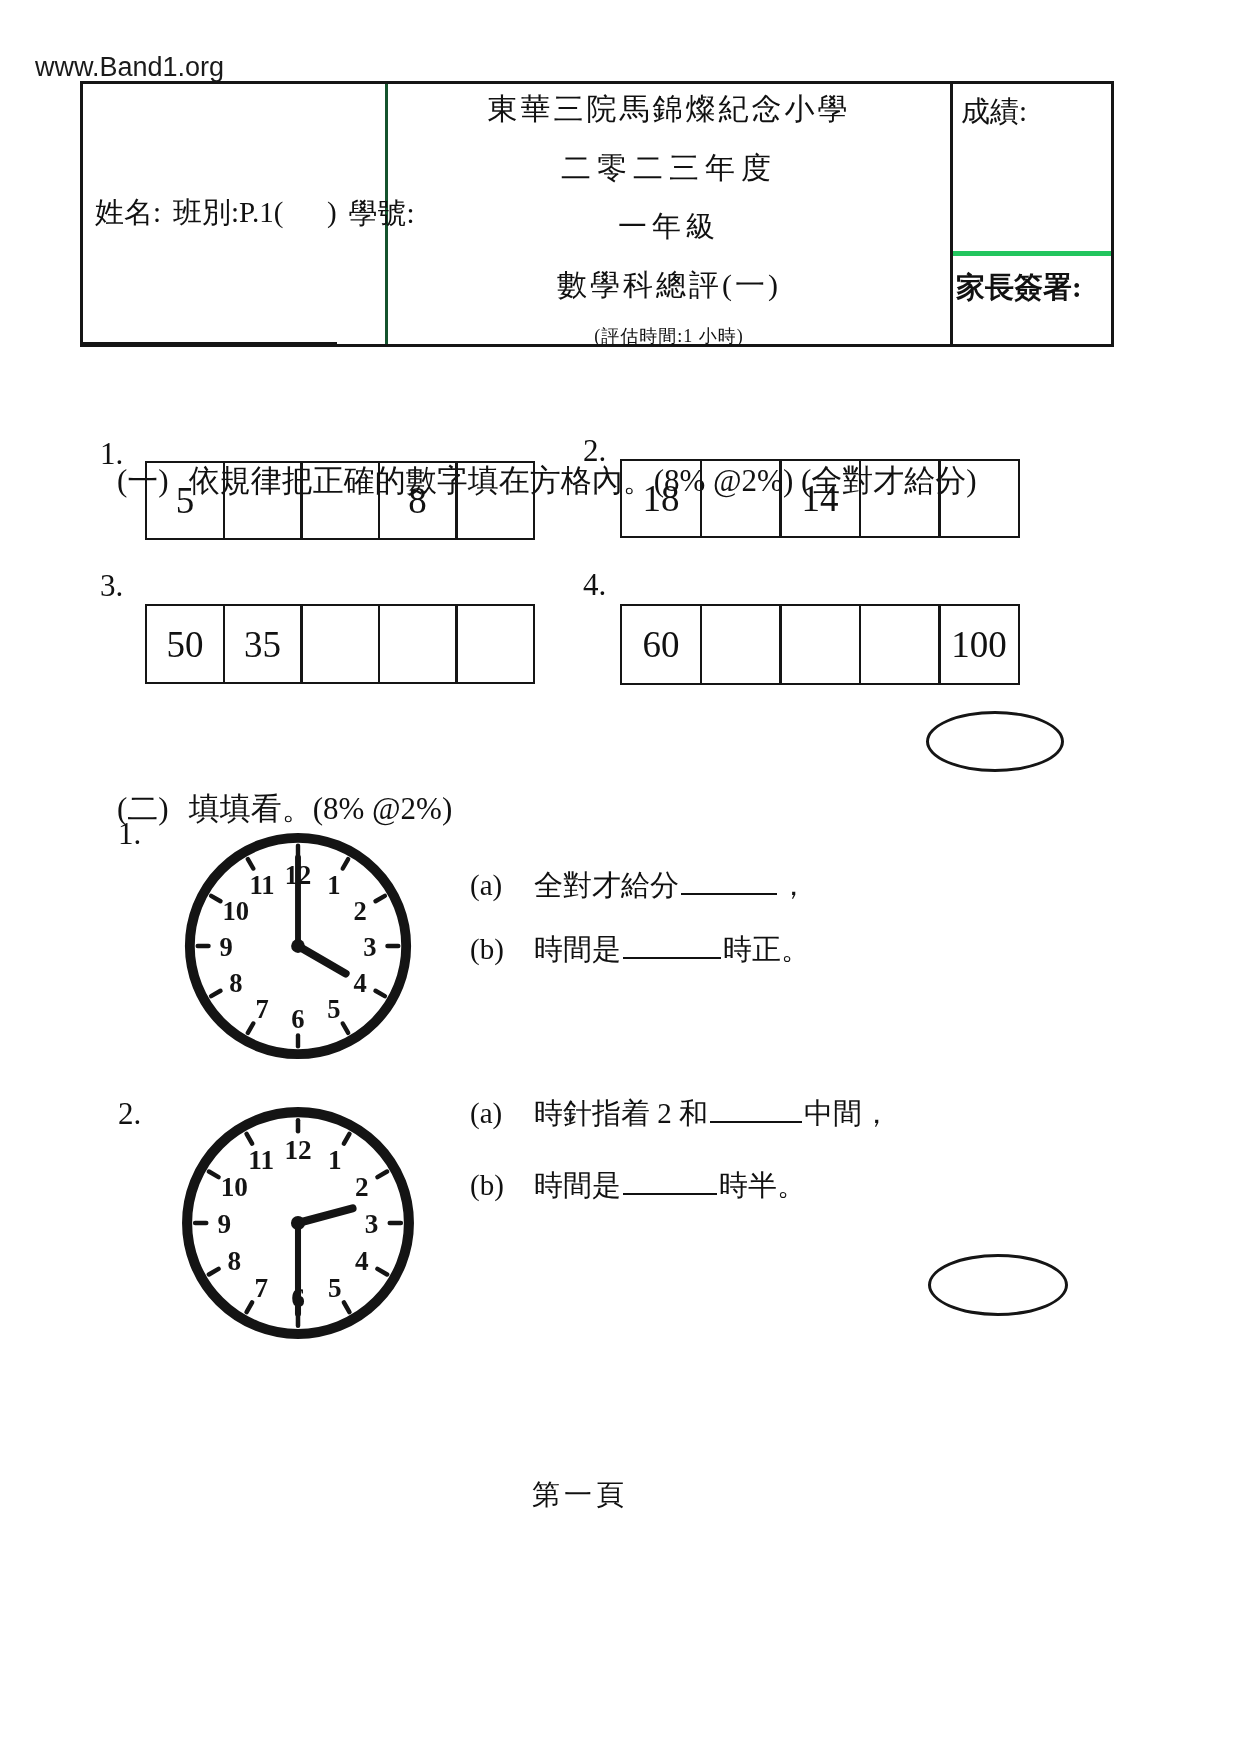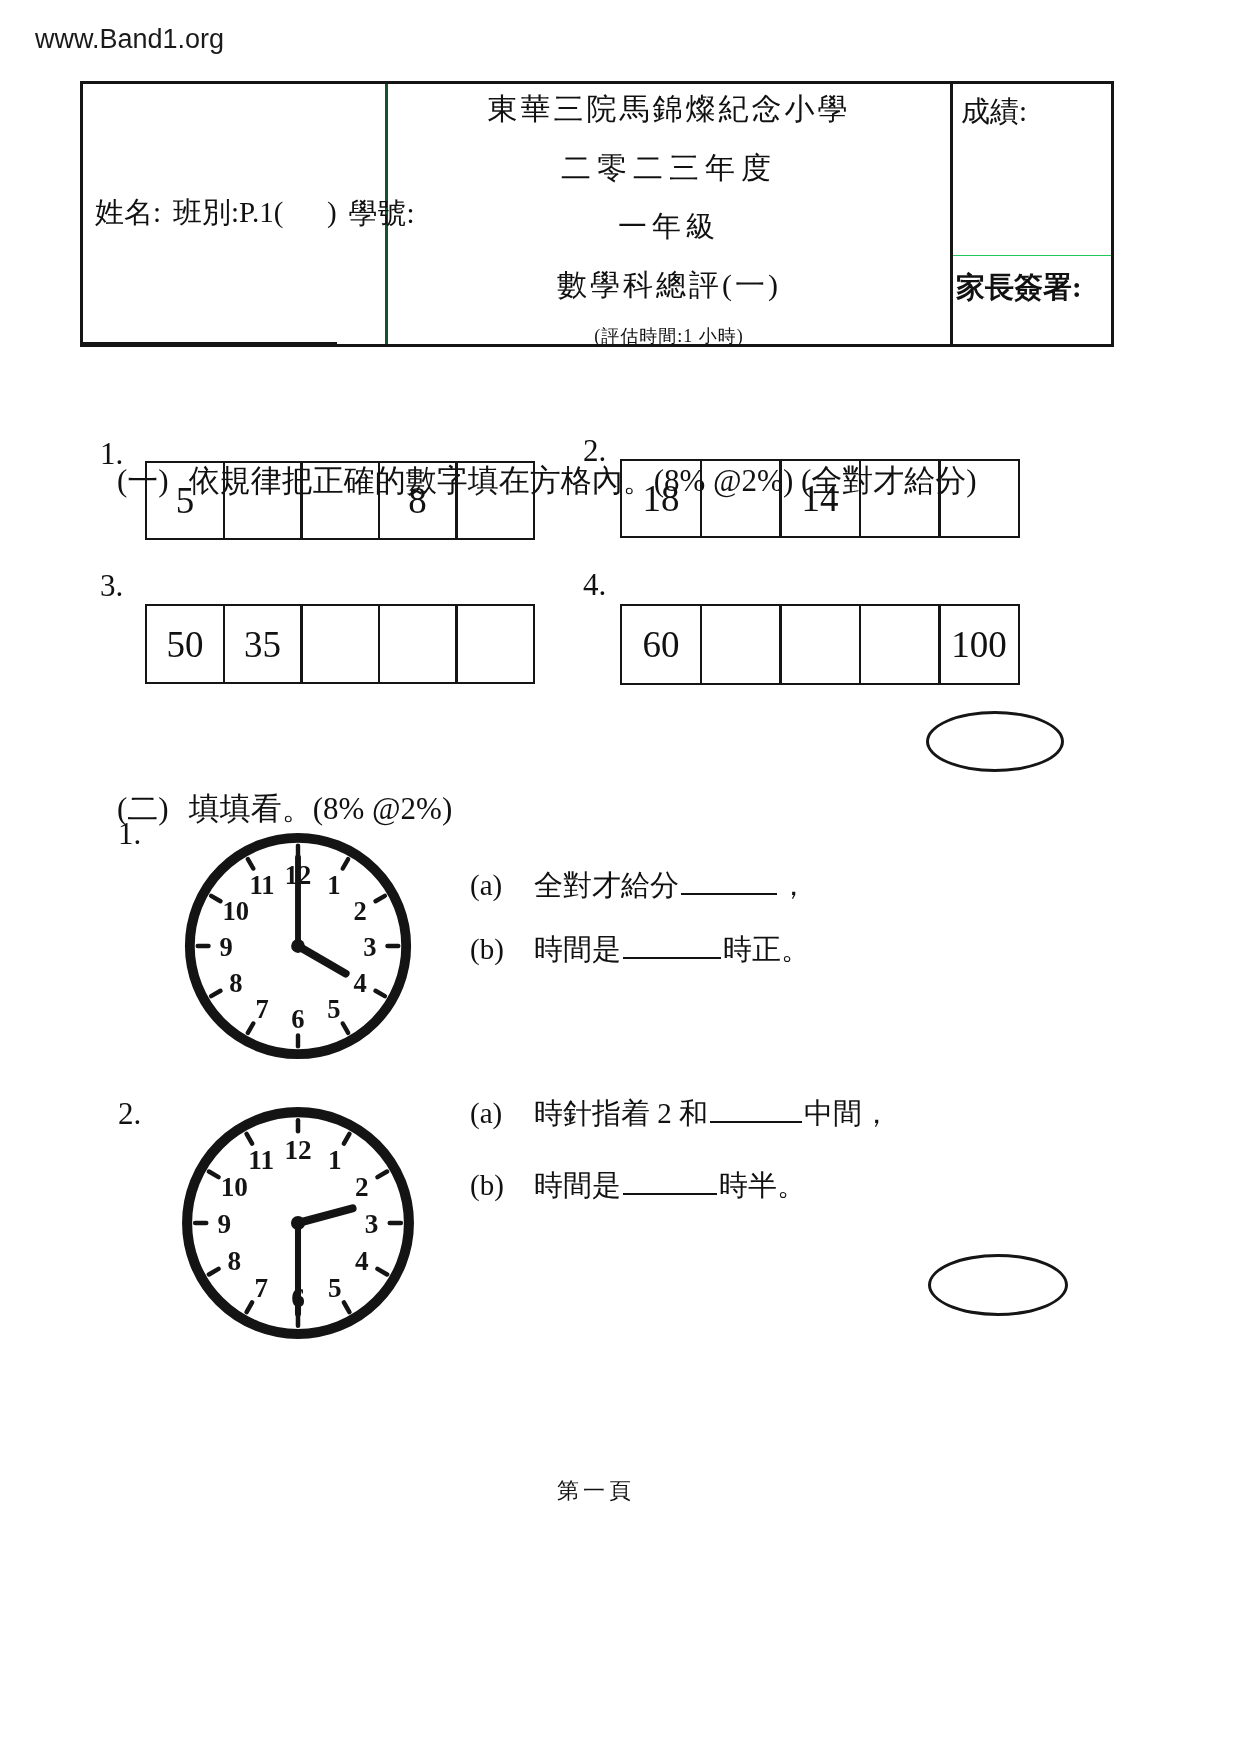--- a/index.html
+++ b/index.html
@@ -1,49 +1,49 @@
 <!DOCTYPE html>
 <html><head>
 <meta charset="utf-8">
 <style>
   html,body{margin:0;padding:0;background:#fff;}
   .page{position:relative;width:1240px;height:1754px;background:#ffffff;
         font-family:"Liberation Serif","DejaVu Serif",serif;color:#111;overflow:hidden;}
   .abs{position:absolute;}
-  .watermark{font-family:"Liberation Sans","DejaVu Sans",sans-serif;font-size:27px;color:#1a1a1a;}
+  .watermark{font-family:"Liberation Sans","DejaVu Sans",sans-serif;font-size:27px;color:#1a1a1a;margin-top:28px;}
   
   .header-table{left:80px;top:81px;width:1028px;height:260px;border:3px solid #151515;display:flex;}
   .col-left{width:302px;border-right:3px solid #14532d;display:flex;flex-direction:row;}
   .info-row{flex:1;display:flex;align-items:center;padding-left:12px;font-size:29px;border-bottom:2.5px solid #151515;white-space:pre;}
   .info-row:last-child{border-bottom:none;}
   .col-mid{flex:1;display:flex;flex-direction:column;align-items:center;justify-content:center;gap:9px;}
   .mid-line{font-size:30px;letter-spacing:3px;margin-top:9px;}
   .mid-line.year{letter-spacing:6px;}
   .mid-line.grade{letter-spacing:5px;font-size:29px;}
   .mid-line.duration{font-size:18px;letter-spacing:1px;}
   .col-right{width:158px;border-left:3px solid #151515;display:flex;flex-direction:column;}
-  .score-cell{height:172px;padding:8px 0 0 8px;font-size:29px;border-bottom:1px solid #22c55e;box-sizing:border-box;}
+  .score-cell{height:172px;padding:8px 0 0 8px;font-size:29px;border-bottom:5px solid #22c55e;box-sizing:border-box;}
   .sign-cell{flex:1;padding:12px 0 0 3px;font-size:29px;font-weight:bold;}
   
   .heading{font-size:31px;white-space:pre;}
   .heading .marker{margin-right:20px;}
   
   .seq-label{font-size:31px;}
   .seq-boxes{display:flex;}
   .seq-cell{flex:1;border:2.5px solid #151515;margin-left:-2.5px;display:flex;align-items:center;justify-content:center;font-size:37px;}
   .seq-cell:first-child{margin-left:0;}
   
   .score-oval{border:3px solid #151515;border-radius:50%;}
   
   .q-label{font-size:31px;}
   .part{display:flex;font-size:29px;align-items:baseline;}
   .plabel{width:64px;flex:none;}
   .ptext{white-space:pre;}
   .blank{display:inline-block;border-bottom:2.5px solid #111;height:1em;vertical-align:baseline;margin:0 2px;}
-  .footer{font-size:22px;letter-spacing:4px;padding-left:16px;}
+  .footer{font-size:28px;letter-spacing:4px;}
 </style>
 </head>
 <body>
 
 <div class="page">
 
   <div class="abs watermark" style="left:35px;top:24px;">www.Band1.org</div>
 
   <div class="abs header-table">
     <div class="col-left">

